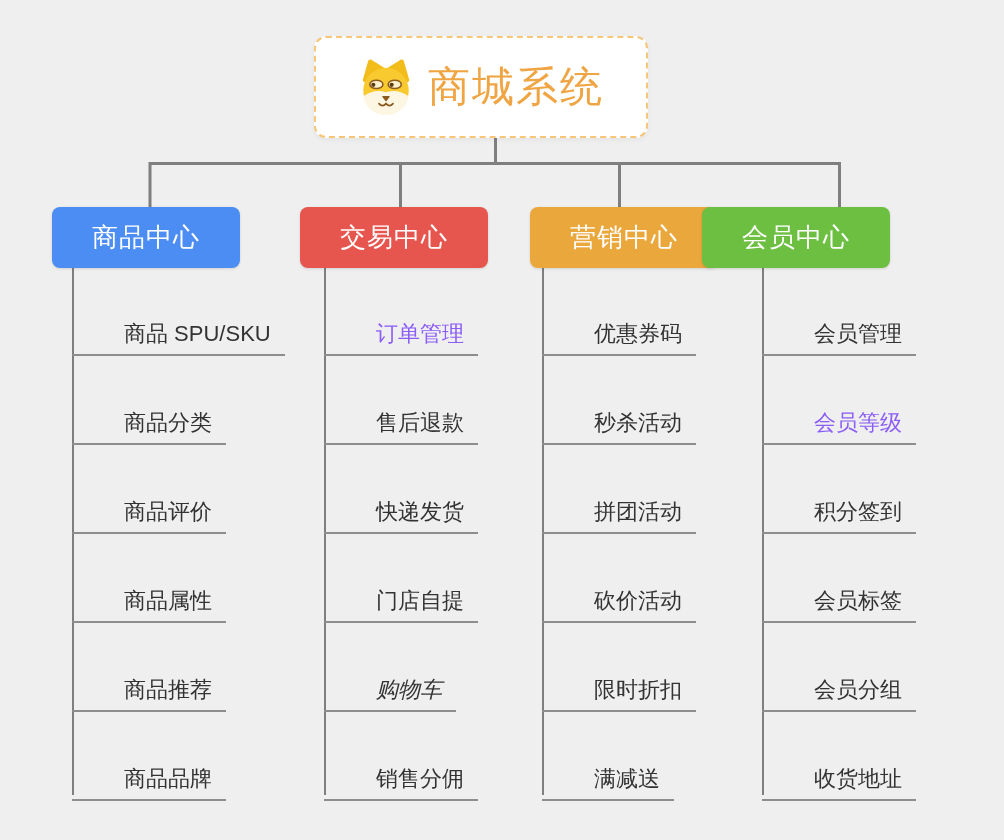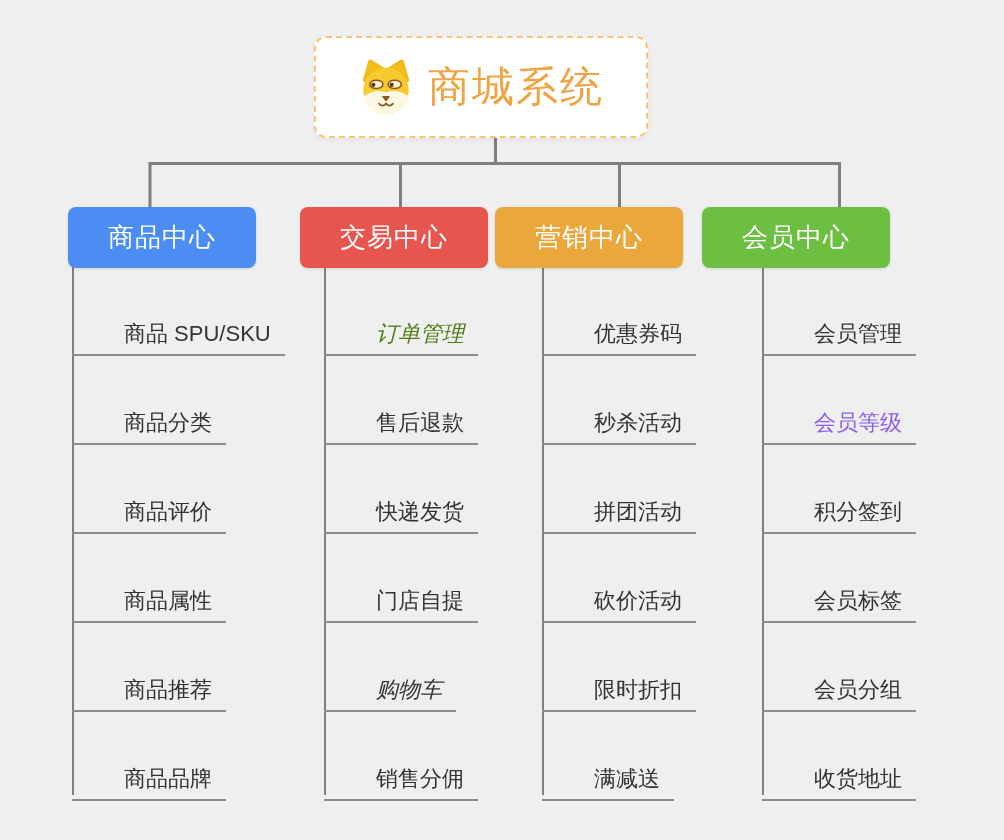--- a/index.html
+++ b/index.html
@@ -20,23 +20,23 @@
   }
   .root-label{font-size:42px;letter-spacing:2px;color:#f0a544;white-space:nowrap;}
   .doge-icon{width:56px;height:56px;flex:0 0 auto;}
 
   .branch-header{
     position:absolute;top:207px;width:188px;height:61px;border-radius:8px;
     display:flex;align-items:center;justify-content:center;
     color:#ffffff;font-size:26px;letter-spacing:1px;white-space:nowrap;
     box-shadow:0 1px 3px rgba(0,0,0,0.12);
   }
-  .branch-header.c0{left:68px;}
+  .branch-header.c0{left:52px;}
   .branch-header.c1{left:300px;}
-  .branch-header.c2{left:495px;}
+  .branch-header.c2{left:530px;}
   .branch-header.c3{left:702px;}
 
   .branch-column{position:absolute;top:316px;}
   .branch-column.c0{left:72px;}
   .branch-column.c1{left:324px;}
   .branch-column.c2{left:542px;}
   .branch-column.c3{left:762px;}
 
   .subtopic{
     display:block;width:max-content;
@@ -85,21 +85,21 @@
 <div class="branch-column c0">
   <div class="subtopic" style="color: rgb(51, 51, 51);">商品 SPU/SKU</div>
   <div class="subtopic" style="color: rgb(51, 51, 51);">商品分类</div>
   <div class="subtopic" style="color: rgb(51, 51, 51);">商品评价</div>
   <div class="subtopic" style="color: rgb(51, 51, 51);">商品属性</div>
   <div class="subtopic" style="color: rgb(51, 51, 51);">商品推荐</div>
   <div class="subtopic" style="color: rgb(51, 51, 51);">商品品牌</div>
 </div>
 
 <div class="branch-column c1">
-  <div class="subtopic" style="color: #4d7c0f; font-style: italic;">订单管理</div>
+  <div class="subtopic" style="color: #8b5cf6;">订单管理</div>
   <div class="subtopic" style="color: rgb(51, 51, 51);">售后退款</div>
   <div class="subtopic" style="color: rgb(51, 51, 51);">快递发货</div>
   <div class="subtopic" style="color: rgb(51, 51, 51);">门店自提</div>
   <div class="subtopic" style="color: rgb(51, 51, 51); font-style: italic;">购物车</div>
   <div class="subtopic" style="color: rgb(51, 51, 51);">销售分佣</div>
 </div>
 
 <div class="branch-column c2">
   <div class="subtopic" style="color: rgb(51, 51, 51);">优惠券码</div>
   <div class="subtopic" style="color: rgb(51, 51, 51);">秒杀活动</div>

